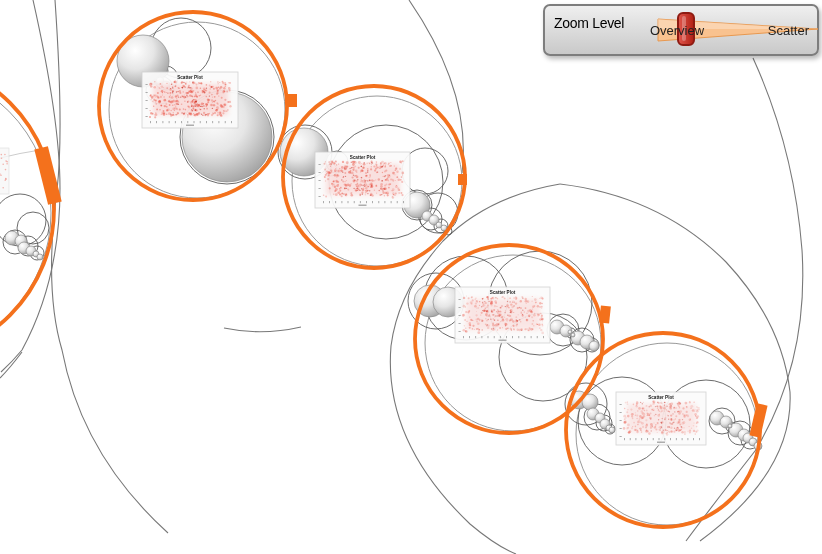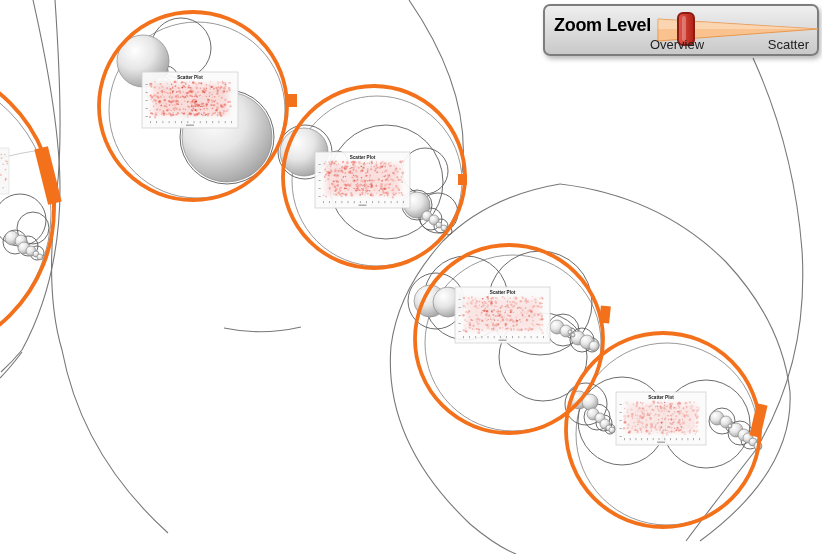--- a/index.html
+++ b/index.html
@@ -3,24 +3,24 @@
 <meta charset="utf-8">
 <style>
   html,body{margin:0;padding:0;background:#fff;}
   .stage{position:relative;width:822px;height:554px;background:#ffffff;overflow:hidden;
          font-family:"Liberation Sans",sans-serif;}
   #scene{position:absolute;left:0;top:0;}
   .zoom-panel{position:absolute;left:543px;top:4px;width:276px;height:52px;
       background:linear-gradient(#efefef,#c9c9c9);
       border:2px solid #7d7d7d;border-radius:7px;box-sizing:border-box;
       box-shadow:2px 3px 5px rgba(0,0,0,.28);z-index:5;}
-  .zoom-title{position:absolute;left:9px;top:9px;font-size:18px;font-weight:bold;color:#000;
+  .zoom-title{position:absolute;left:9px;top:9px;font-size:14px;font-weight:normal;color:#000;
       letter-spacing:-0.3px;}
   .wedge-svg{position:absolute;left:110px;top:1px;}
-  .zoom-labels{position:absolute;left:0;right:6px;bottom:2px;height:15px;font-size:13px;color:#222;}
+  .zoom-labels{position:absolute;left:0;right:6px;bottom:16px;height:15px;font-size:13px;color:#222;}
   .lbl-overview{position:absolute;left:92px;width:80px;text-align:center;}
   .lbl-detail{position:absolute;right:2px;}
 </style>
 </head>
 <body>
 
 <div class="stage">
 
   <svg id="scene" width="822" height="554" viewBox="0 0 822 554">
       <defs>

